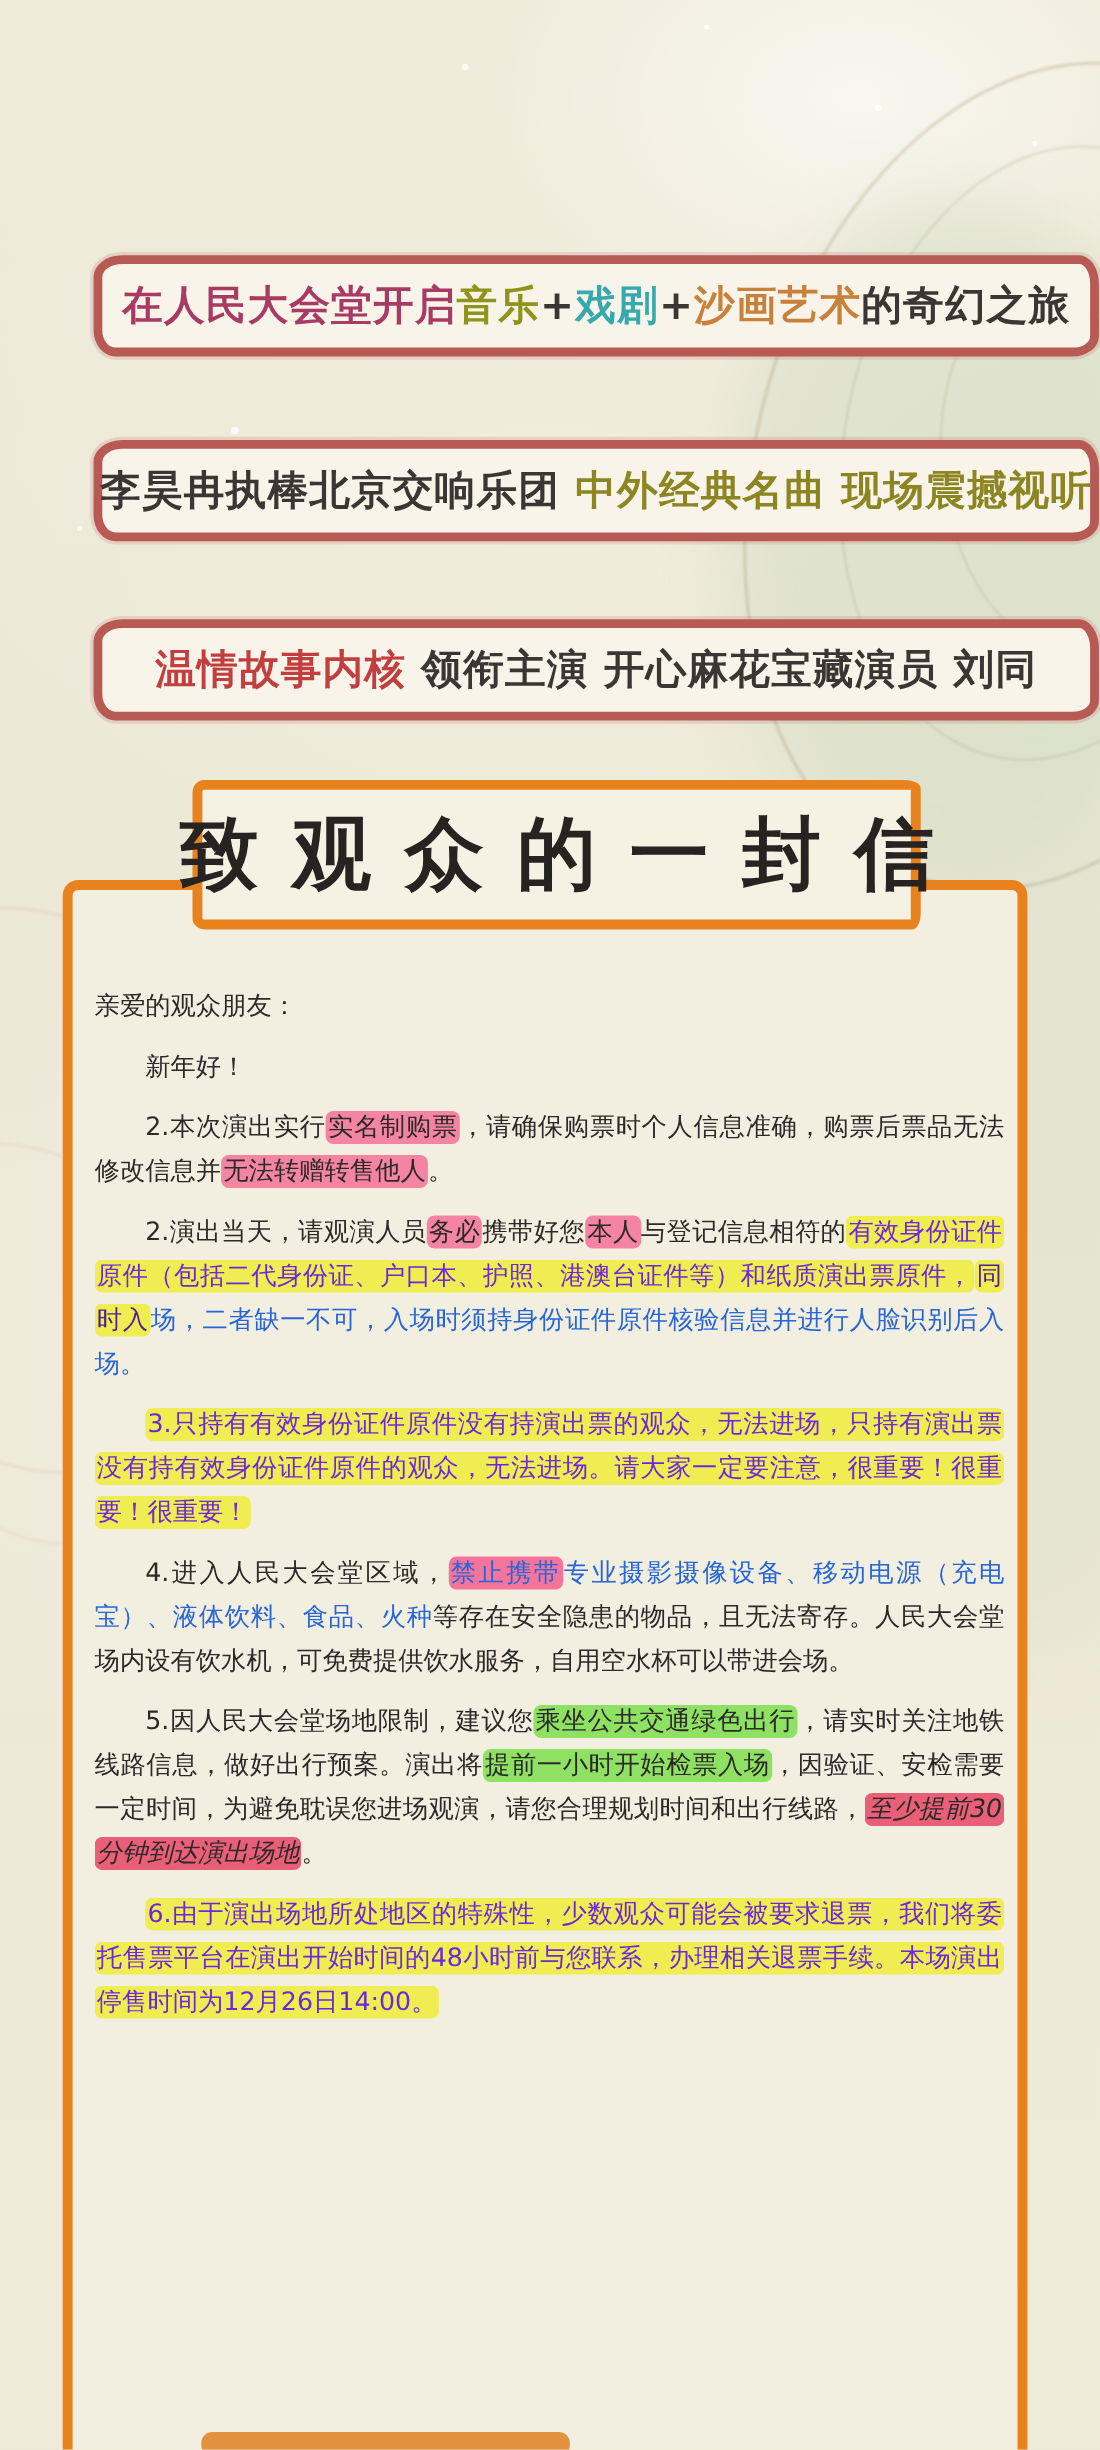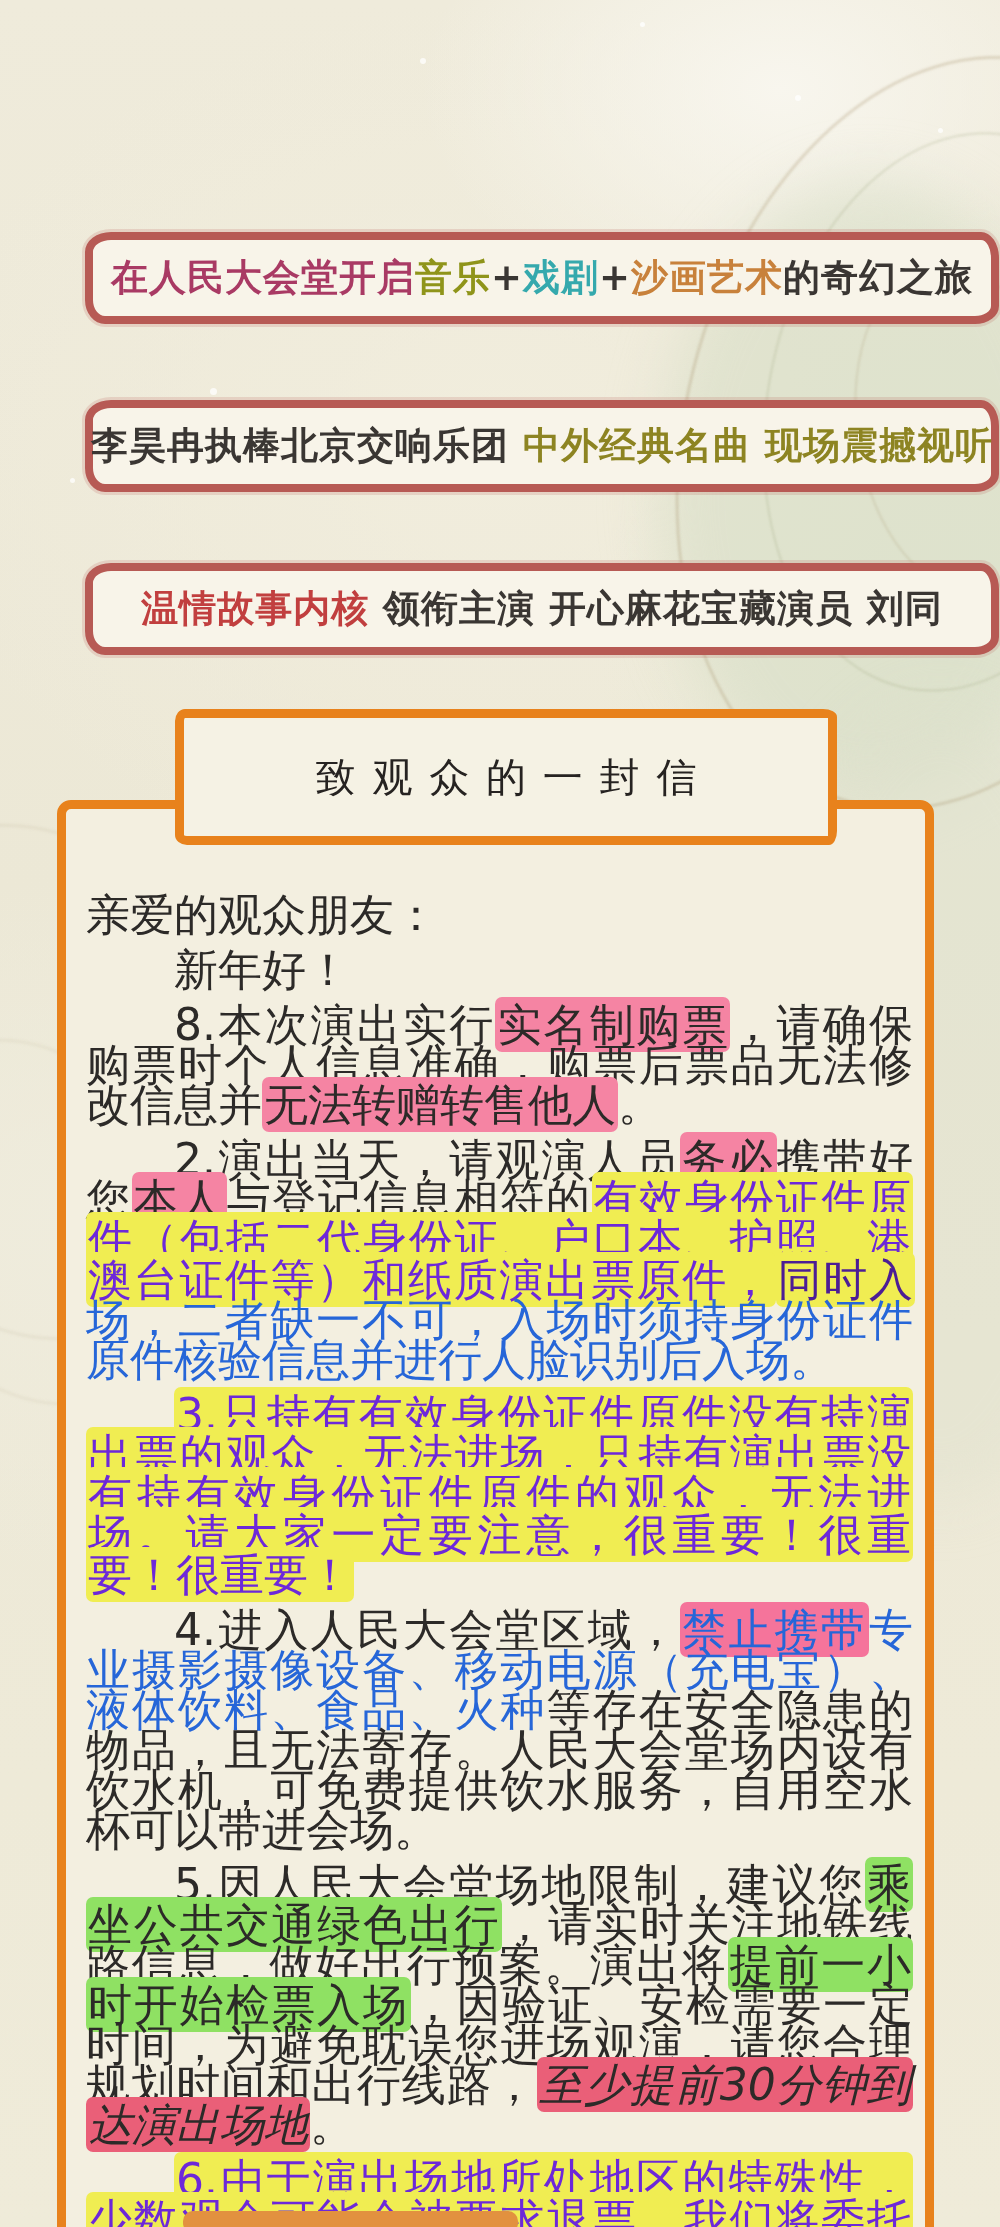--- a/index.html
+++ b/index.html
@@ -30,27 +30,27 @@
     box-sizing:border-box;display:flex;align-items:center;justify-content:center;
     box-shadow:0 0 0 3px rgba(183,90,84,.18);}
   .banner .txt{font-size:37px;font-weight:bold;letter-spacing:1px;white-space:nowrap;}
   .s-crimson{color:#a93a64;} .s-olive{color:#8f941a;} .s-teal{color:#35a9ad;}
   .s-sand{color:#c8813b;} .s-dark{color:#3a3633;} .s-olive2{color:#8d8422;} .s-red{color:#c13f3f;}
 
   
   .title-box{position:absolute;left:175px;top:709px;width:662px;height:136px;box-sizing:border-box;
     background:#f5f2e4;border:9px solid #e8821c;border-radius:10px 14px 8px 12px / 12px 8px 14px 10px;
     display:flex;align-items:center;justify-content:center;z-index:3;}
-  .title-box .t{font-size:40px;font-weight:400;color:#262321;letter-spacing:.42em;margin-right:-.42em;white-space:nowrap;}
+  .title-box .t{font-size:72px;font-weight:700;color:#262321;letter-spacing:.42em;margin-right:-.42em;white-space:nowrap;}
 
   
   .letter-box{position:absolute;left:57px;top:800px;width:877px;height:1500px;box-sizing:border-box;
     background:#f3efe0;border:9px solid #e8821c;border-radius:14px;z-index:1;}
   .letter-body{position:absolute;left:20px;right:12px;top:86px;z-index:2;}
-  .para{margin:0 0 15px 0;font-size:44px;line-height:40px;color:#2c2a28;
+  .para{margin:0 0 15px 0;font-size:23px;line-height:40px;color:#2c2a28;
     text-align:justify;word-break:break-all;}
   .para.indent{text-indent:2em;}
   .s-b{color:#2c2a28;}
   .s-blue{color:#2666d8;}
   .s-pink{background:#f584a3;color:#2c2a28;}
   .s-pinkblue{background:#f5749b;color:#2666d8;}
   .s-yellow{background:#f0ed52;color:#6d28d9;}
   .s-yellowblue{background:#f0ed52;color:#4c1d95;}
   .s-green{background:#8fe163;color:#2c2a28;}
   .s-rose{background:#ea5f78;color:#2c2a28;font-style:italic;}
@@ -86,21 +86,21 @@
     <div class="txt"><span class="s-dark">李昊冉执棒北京交响乐团 </span><span class="s-olive2">中外经典名曲 现场震撼视听</span></div>
   </div>
   <div class="banner" style="top:563px;">
     <div class="txt"><span class="s-red">温情故事内核 </span><span class="s-dark">领衔主演 开心麻花宝藏演员 刘同</span></div>
   </div>
 
   <div class="letter-box">
     <div class="letter-body">
         <p class="para"><span class="s-b">亲爱的观众朋友：</span></p>
         <p class="para indent"><span class="s-b">新年好！</span></p>
-        <p class="para indent"><span class="s-b">8.本次演出实行</span><span class="s-pink">实名制购票</span><span class="s-b">，请确保购票时个人信息准确，购票后票品无法修改信息并</span><span class="s-pink">无法转赠转售他人</span><span class="s-b">。</span></p>
+        <p class="para indent"><span class="s-b">2.本次演出实行</span><span class="s-pink">实名制购票</span><span class="s-b">，请确保购票时个人信息准确，购票后票品无法修改信息并</span><span class="s-pink">无法转赠转售他人</span><span class="s-b">。</span></p>
         <p class="para indent"><span class="s-b">2.演出当天，请观演人员</span><span class="s-pink">务必</span><span class="s-b">携带好您</span><span class="s-pink">本人</span><span class="s-b">与登记信息相符的</span><span class="s-yellow">有效身份证件原件（包括二代身份证、户口本、护照、港澳台证件等）和纸质演出票原件，</span><span class="s-yellowblue">同时入</span><span class="s-blue">场，二者缺一不可，入场时须持身份证件原件核验信息并进行人脸识别后入场。</span></p>
         <p class="para indent"><span class="s-yellow">3.只持有有效身份证件原件没有持演出票的观众，无法进场，只持有演出票没有持有效身份证件原件的观众，无法进场。请大家一定要注意，很重要！很重要！很重要！</span></p>
         <p class="para indent"><span class="s-b">4.进入人民大会堂区域，</span><span class="s-pinkblue">禁止携带</span><span class="s-blue">专业摄影摄像设备、移动电源（充电宝）、液体饮料、食品、火种</span><span class="s-b">等存在安全隐患的物品，且无法寄存。人民大会堂场内设有饮水机，可免费提供饮水服务，自用空水杯可以带进会场。</span></p>
         <p class="para indent"><span class="s-b">5.因人民大会堂场地限制，建议您</span><span class="s-green">乘坐公共交通绿色出行</span><span class="s-b">，请实时关注地铁线路信息，做好出行预案。演出将</span><span class="s-green">提前一小时开始检票入场</span><span class="s-b">，因验证、安检需要一定时间，为避免耽误您进场观演，请您合理规划时间和出行线路，</span><span class="s-rose">至少提前30分钟到达演出场地</span><span class="s-b">。</span></p>
         <p class="para indent"><span class="s-yellow">6.由于演出场地所处地区的特殊性，少数观众可能会被要求退票，我们将委托售票平台在演出开始时间的48小时前与您联系，办理相关退票手续。本场演出停售时间为12月26日14:00。</span></p>
       </div>
   </div>
 
   <div class="title-box">
     <div class="t">致观众的一封信</div>

